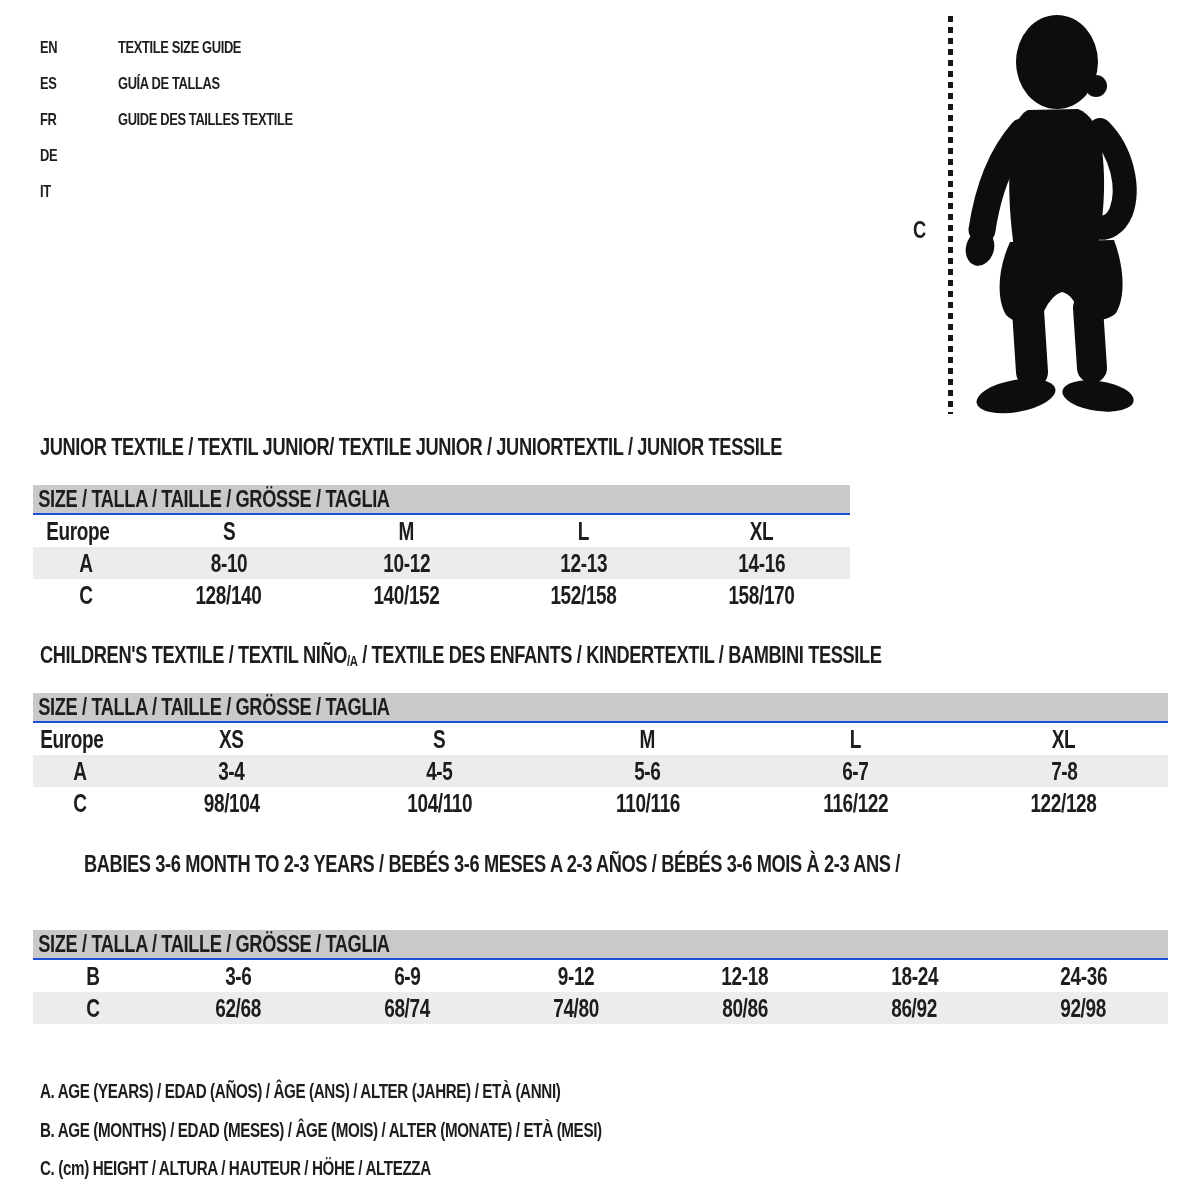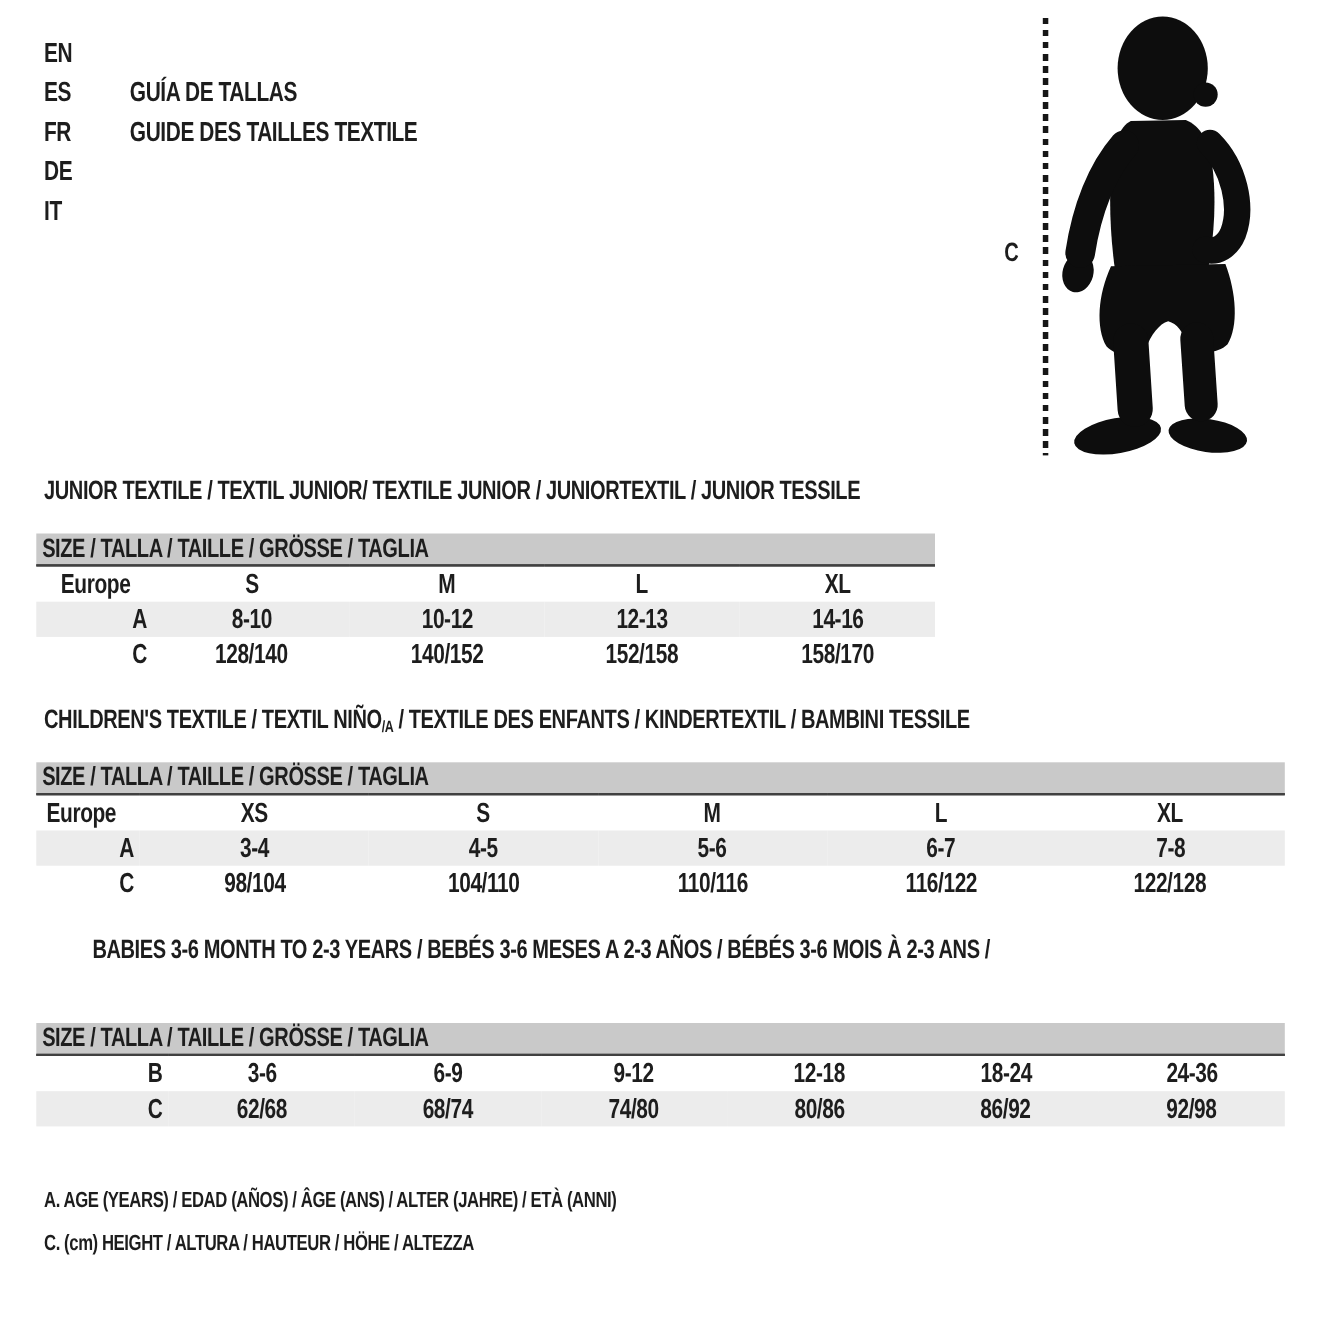--- a/index.html
+++ b/index.html
@@ -15,21 +15,21 @@
     font-weight:700;color:var(--text);
     -webkit-font-smoothing:antialiased;
   }
   .abs{position:absolute;}
   
   .cx{display:inline-block;transform:scaleX(0.76);transform-origin:center center;white-space:nowrap;letter-spacing:-0.5px;}
   .cx.left{transform-origin:left center;}
 
   
   .lang-block{left:40px;top:30px;}
-  .lang-row{display:flex;line-height:36px;font-size:25px;}
+  .lang-row{display:flex;line-height:36px;font-size:17px;}
   .lang-code{width:78px;flex:0 0 78px;}
   
   .dash-line{
     left:948px;top:16px;width:5px;height:398px;
     background:repeating-linear-gradient(to bottom,#161616 0 6px,transparent 6px 11px);
   }
   .c-label{left:911px;top:216px;font-size:24px;}
   .baby-svg{left:958px;top:10px;}
 
   
@@ -38,43 +38,44 @@
   .children-title{left:40px;top:642px;}
   .babies-title{left:40px;top:845px;}
   .babies-title .line{display:block;line-height:37px;margin-left:44px;}
   .sub-a{font-size:0.62em;vertical-align:-0.22em;}
 
   
   table.size-table{border-collapse:collapse;table-layout:fixed;font-size:25px;}
   table.size-table th,table.size-table td{padding:0;overflow:visible;}
   th.bar{
     background:var(--header-bar);height:28px;text-align:left;
-    border-bottom:2px solid #404040;font-size:24px;
+    border-bottom:2px solid #1d4ed8;font-size:24px;
   }
   th.bar .cx,.col-label .cx{padding-left:7px;}
   tbody td{height:32px;text-align:center;vertical-align:middle;}
-  td.col-label{text-align:right;}
+  td.col-label{text-align:center;}
   tr.shaded td{background:var(--row-shaded);}
   .t1{left:33px;top:485px;width:817px;}
   .t2{left:33px;top:693px;width:1135px;}
   .t3{left:33px;top:930px;width:1135px;}
   .t1 col{width:21.725%;} .t1 col.c0{width:13.1%;}
   .t2 col{width:18.34%;}  .t2 col.c0{width:8.3%;}
   .t3 col{width:14.9%;}   .t3 col.c0{width:10.6%;}
 
   
   .legend{left:40px;top:1072px;font-size:20px;}
   .legend .line{display:block;line-height:38.5px;}
 </style>
 </head>
 <body>
 
 <section class="abs lang-block">
   <div class="lang-row">
     <span class="lang-code"><span class="cx left">EN</span></span>
+    <span class="lang-label"><span class="cx left">TEXTILE SIZE GUIDE</span></span>
   </div>
   <div class="lang-row">
     <span class="lang-code"><span class="cx left">ES</span></span>
     <span class="lang-label"><span class="cx left">GUÍA DE TALLAS</span></span>
   </div>
   <div class="lang-row">
     <span class="lang-code"><span class="cx left">FR</span></span>
     <span class="lang-label"><span class="cx left">GUIDE DES TAILLES TEXTILE</span></span>
   </div>
   <div class="lang-row">
@@ -233,14 +234,15 @@
       <td><span class="cx">74/80</span></td>
       <td><span class="cx">80/86</span></td>
       <td><span class="cx">86/92</span></td>
       <td><span class="cx">92/98</span></td>
     </tr>
   </tbody>
 </table>
 
 <footer class="abs legend">
   <span class="line"><span class="cx left">A. AGE (YEARS) / EDAD (AÑOS) / ÂGE (ANS) / ALTER (JAHRE) / ETÀ (ANNI)</span></span>
+  <span class="line"><span class="cx left">B. AGE (MONTHS) / EDAD (MESES) / ÂGE (MOIS) / ALTER (MONATE) / ETÀ (MESI)</span></span>
   <span class="line"><span class="cx left">C. (cm) HEIGHT / ALTURA / HAUTEUR / HÖHE / ALTEZZA</span></span>
 </footer>
 
 </body></html>

